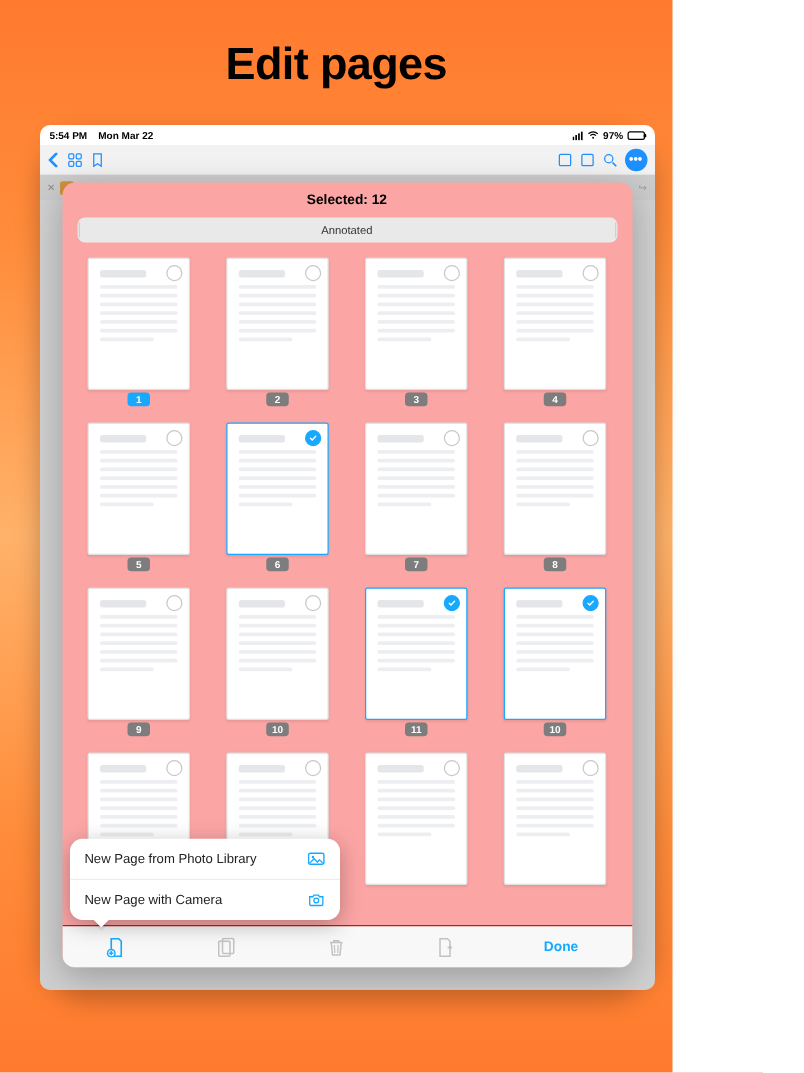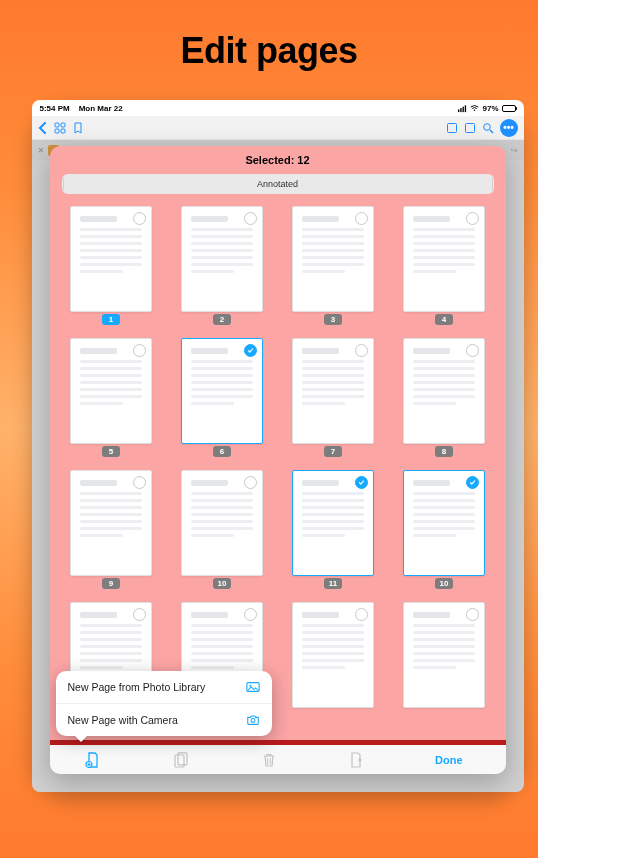--- a/index.html
+++ b/index.html
@@ -121,21 +121,21 @@
   .badge {
     margin-top: 2px;
     min-width: 18px; padding: 1px 5px;
     background: #7d7d7d; color: #fff; font-size: 8px; font-weight: 600;
     border-radius: 3px; text-align: center;
   }
   .thumb.current .badge { background: #17a9ff; }
 
   
   .toolbar {
-    height: 34px; border-top: 5px solid #b91c1c; background: #f8f8f8;
+    height: 34px; border-top: 1px solid #b91c1c; background: #f8f8f8;
     display: flex; align-items: center; justify-content: space-around;
     color: #17a9ff; font-size: 11px;
   }
   .toolbar .tb { width: 18px; height: 18px; display: flex; align-items: center; justify-content: center; }
   .toolbar .tb.disabled { color: #c2c2c2; }
   .toolbar .done { font-weight: 600; color: #17a9ff; margin-right: 8px; }
 
   
   .popover {
     position: absolute;

